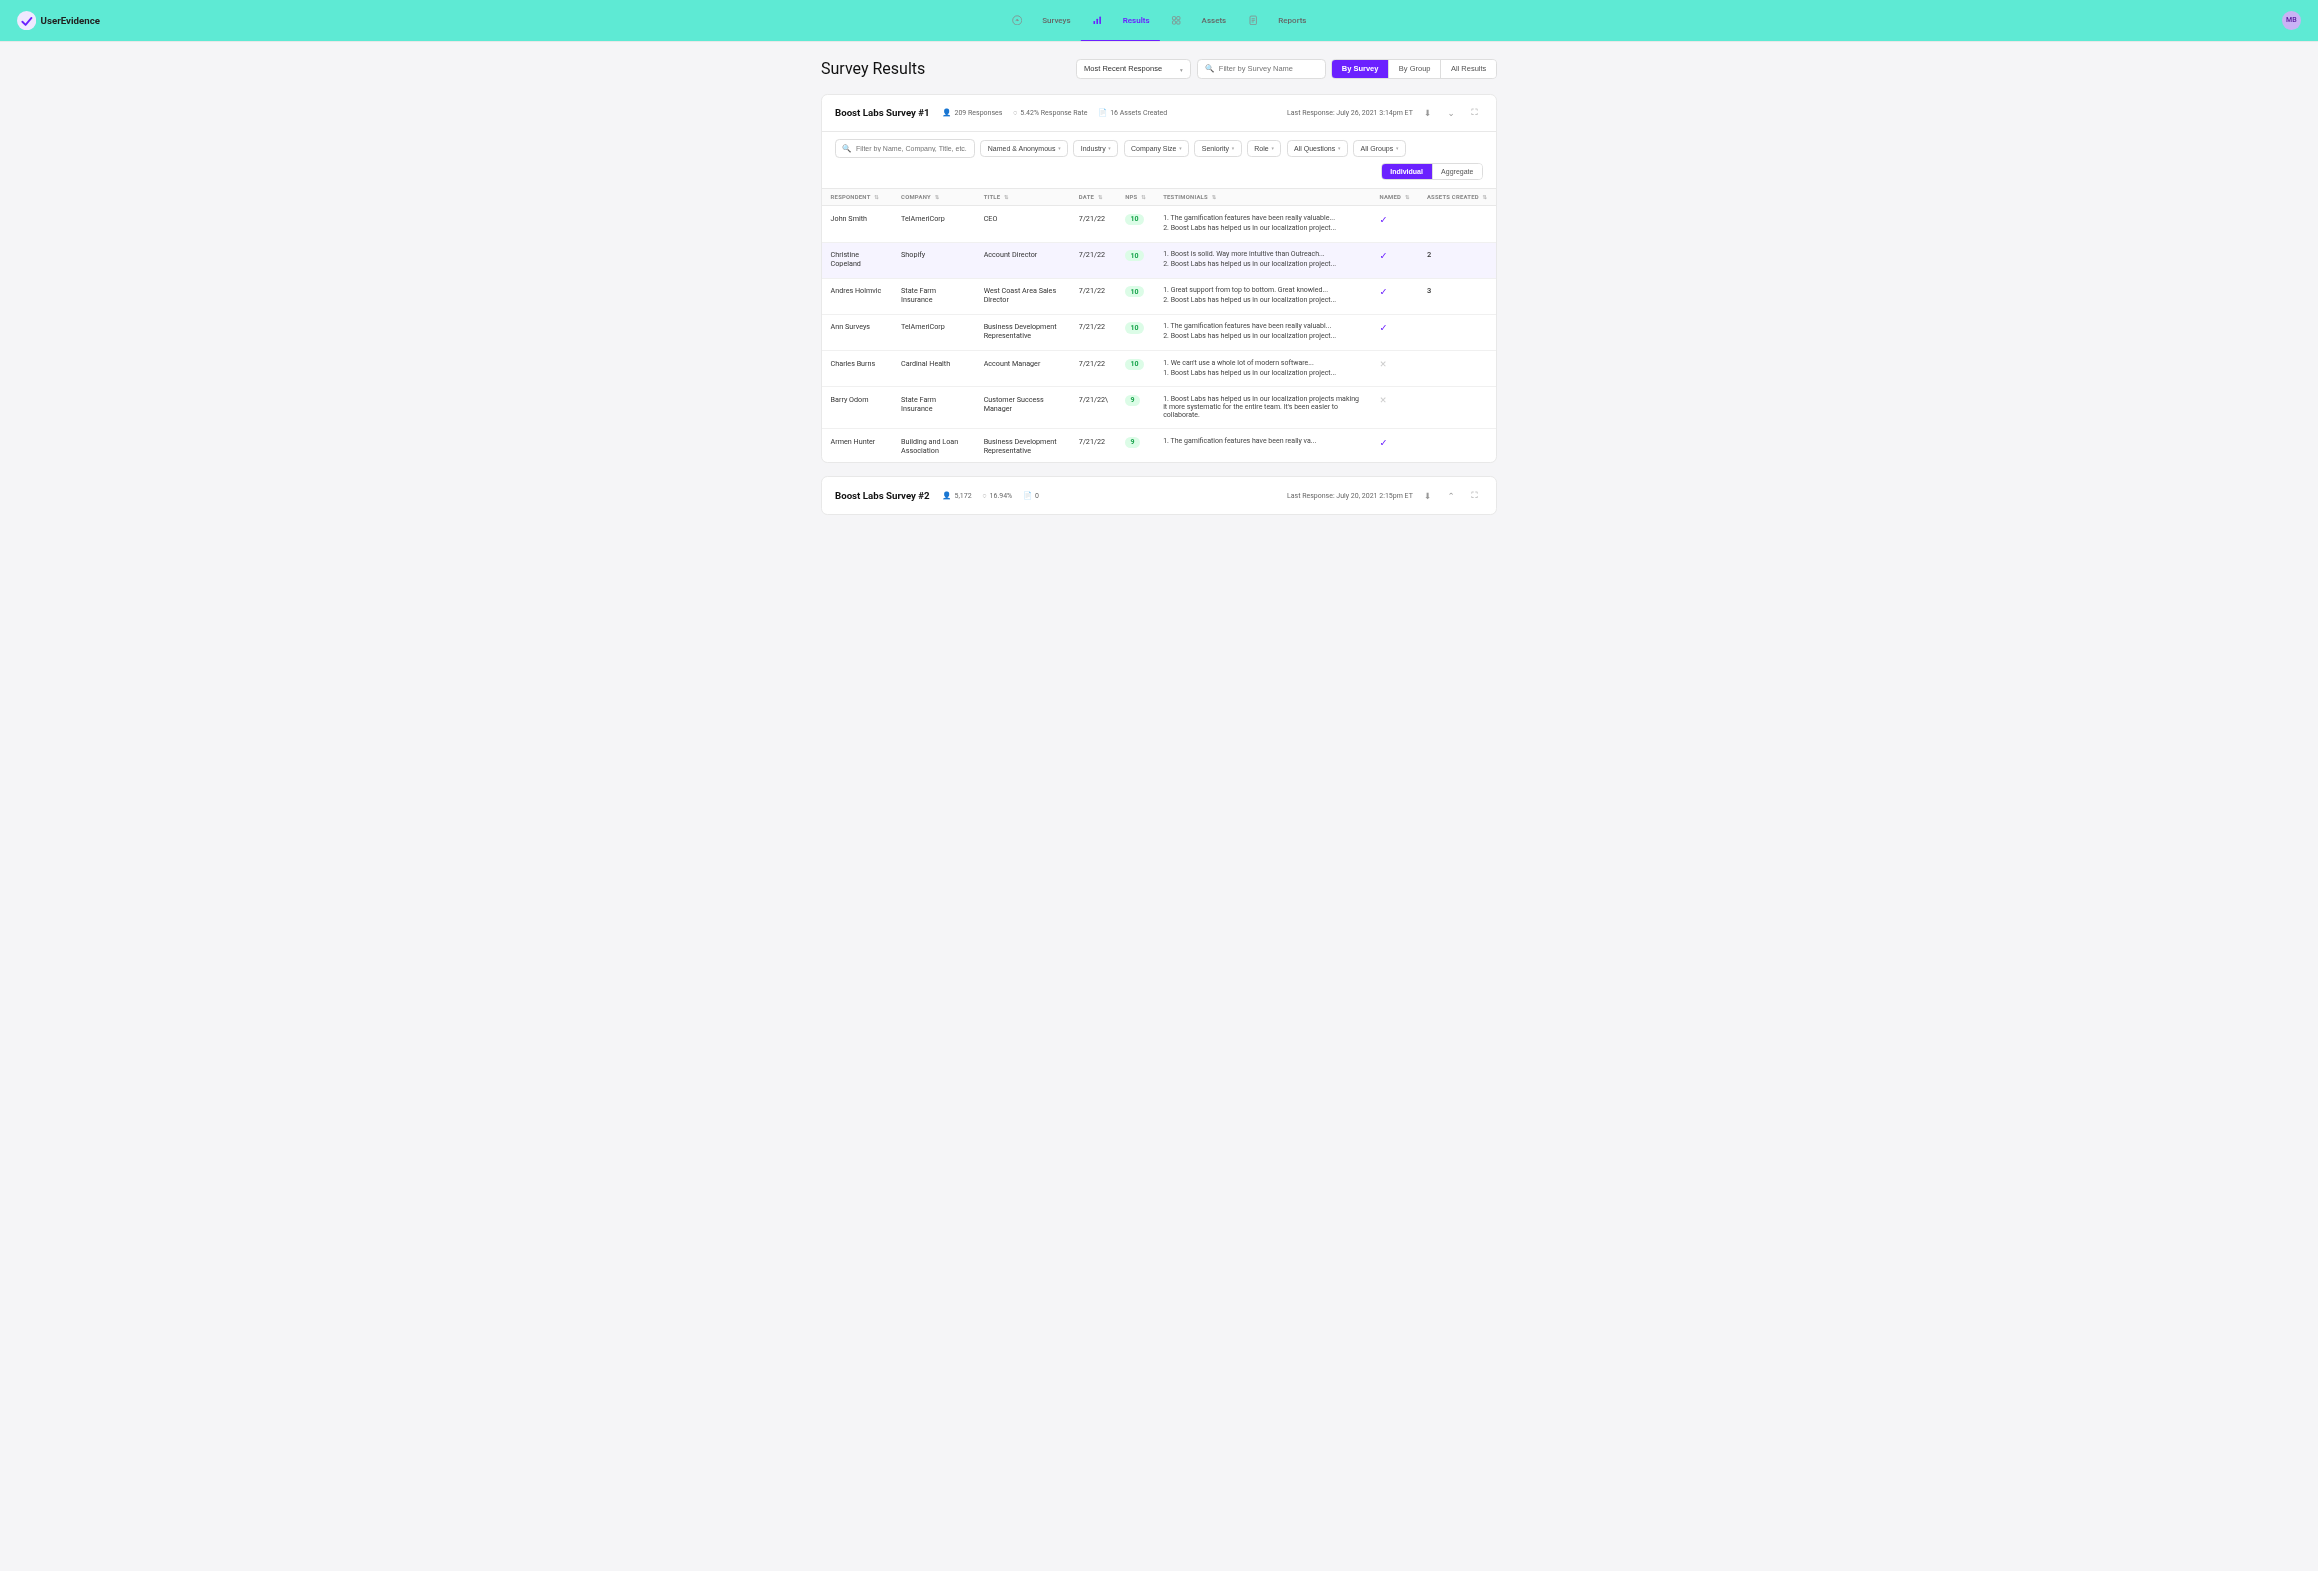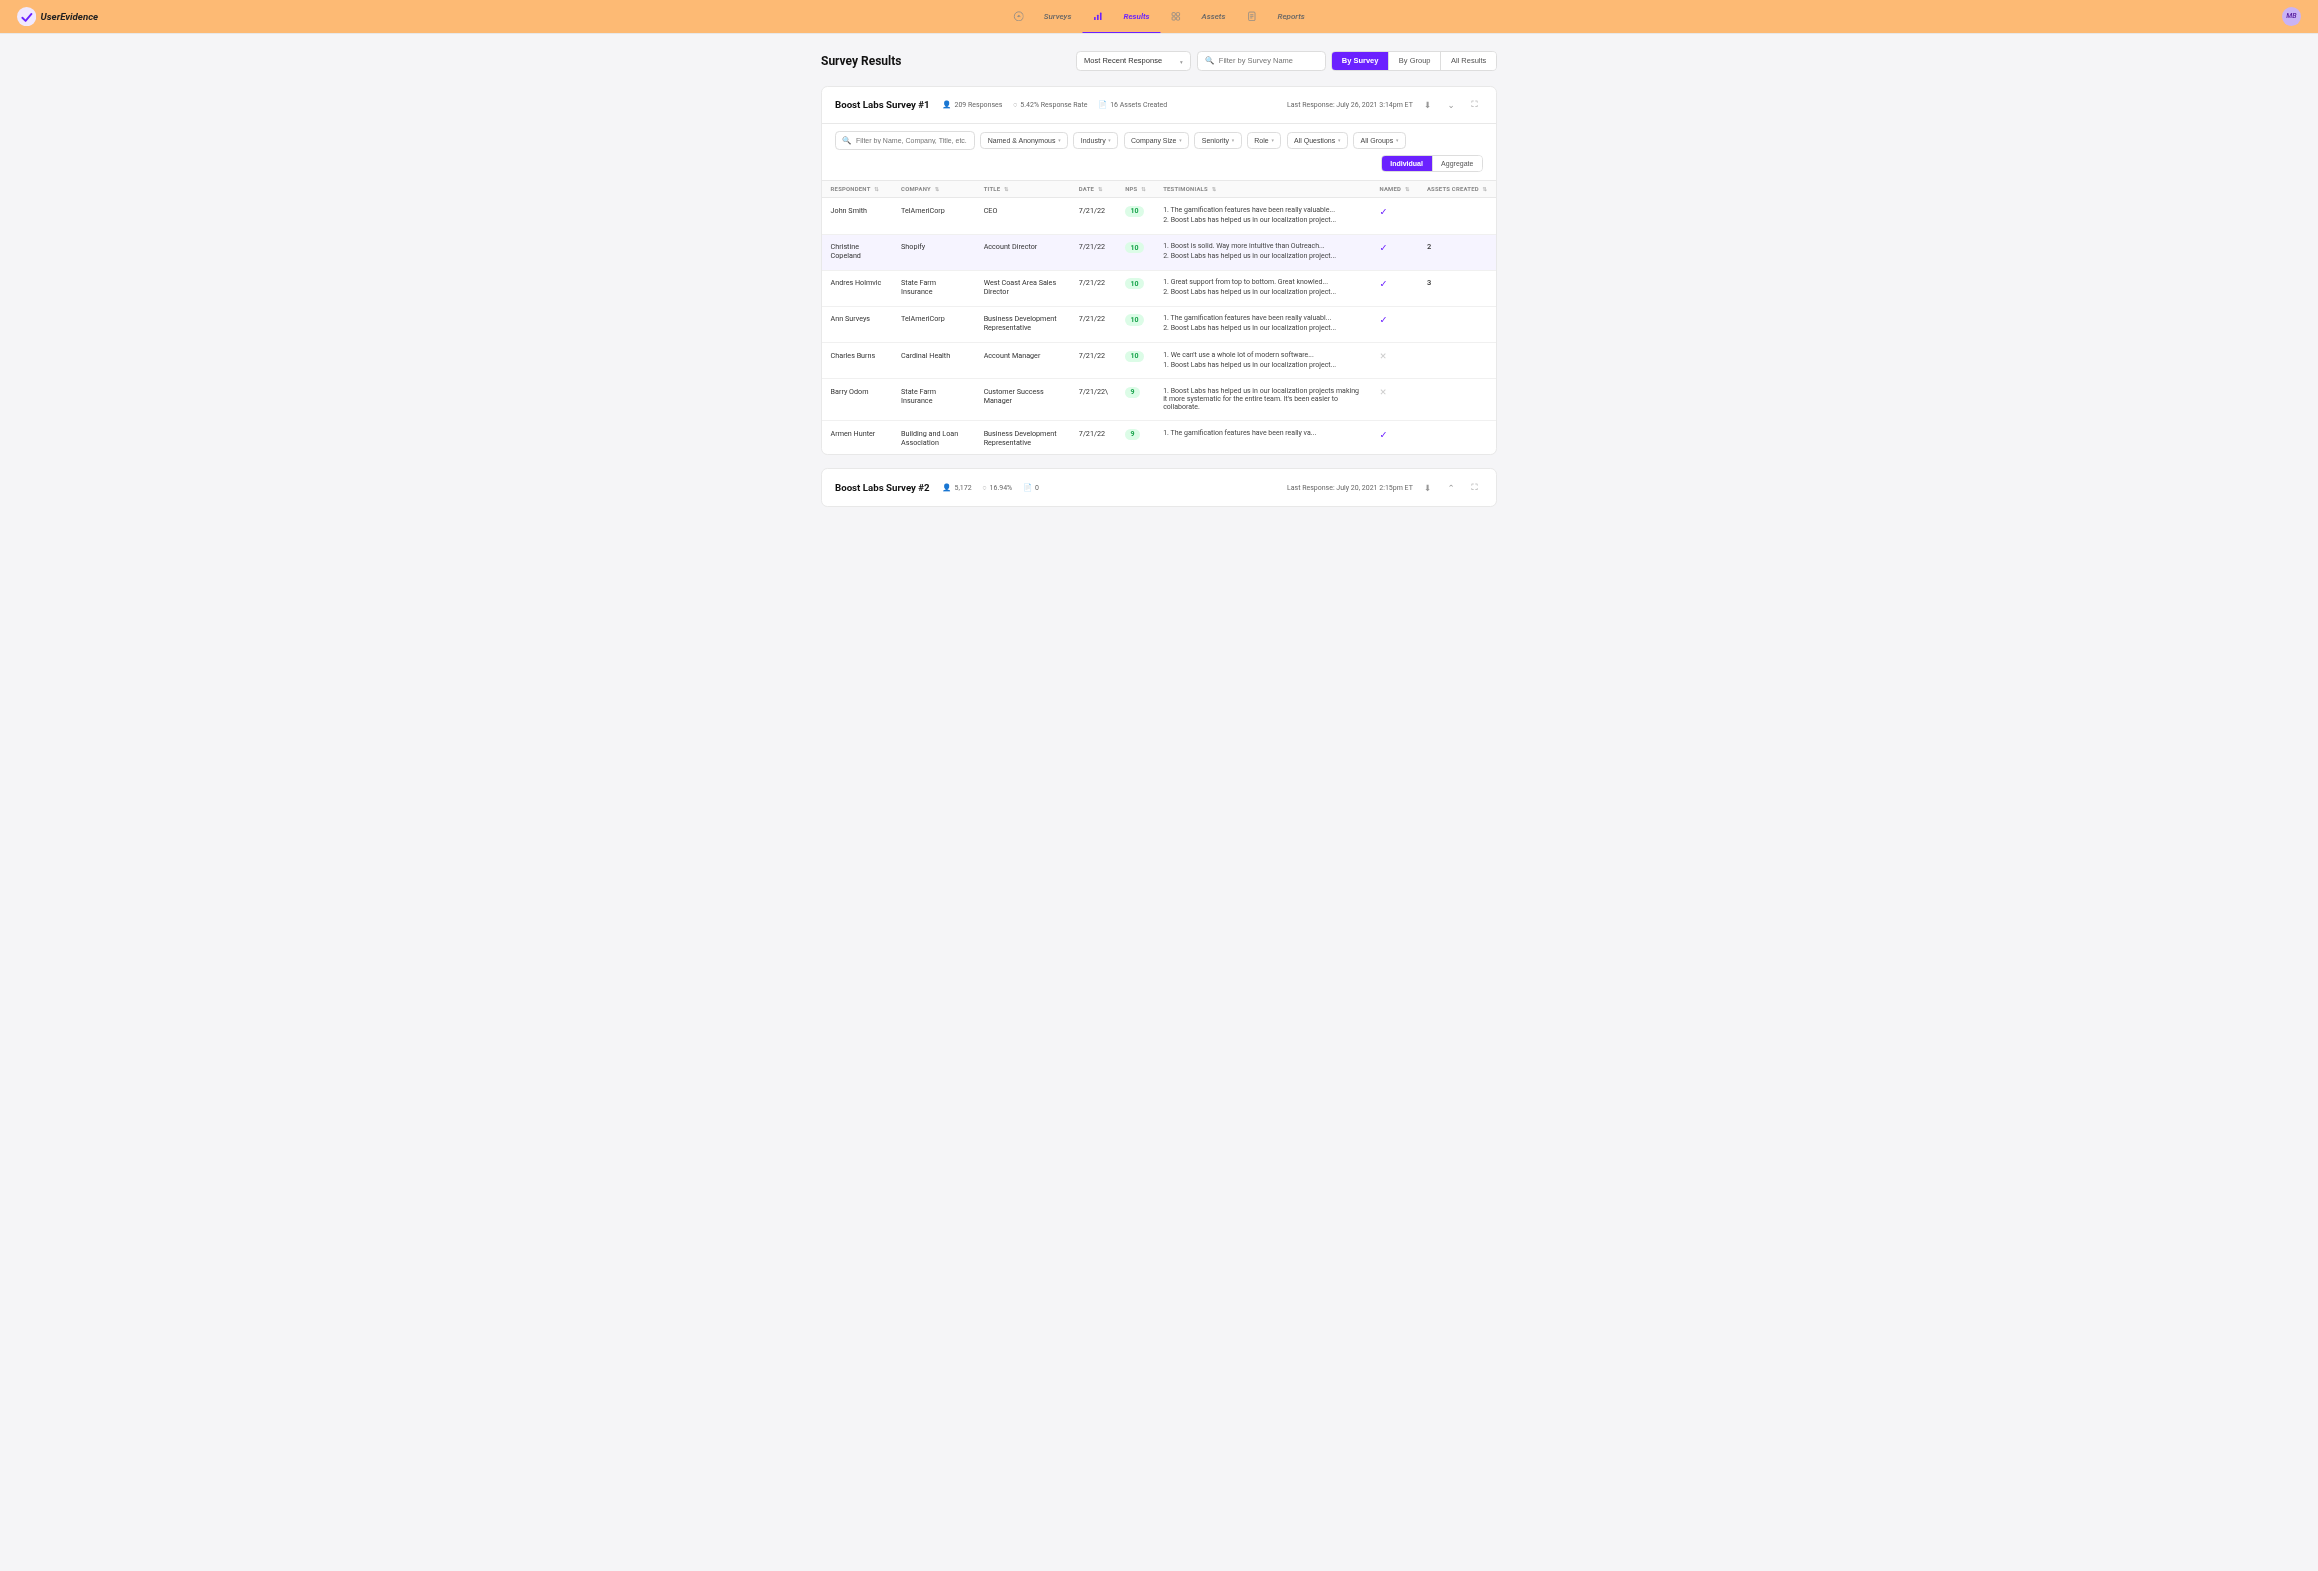--- a/index.html
+++ b/index.html
@@ -1,30 +1,30 @@
 <!DOCTYPE html>
 <html style="font-size:8.6px"><head>
   <meta charset="utf-8">
   <style>
     * { box-sizing: border-box; margin: 0; padding: 0; }
     body { font-family: -apple-system, BlinkMacSystemFont, 'Segoe UI', Roboto, sans-serif; background: #f5f5f7; color: #333; font-size: 7.5px; }
 
     
-    .nav { background: #fdba74; border-bottom: 0.5px solid #e8e8e8; display: flex; align-items: center; padding: 0 17px; height: 34px; position: relative; font-style: italic; }
+    .nav { background: #5eead4; border-bottom: 0.5px solid #e8e8e8; display: flex; align-items: center; padding: 0 17px; height: 42px; position: relative; }
     .nav-logo { display: flex; align-items: center; gap: 4.3px; font-weight: 700; font-size: 9.7px; color: #222; margin-right: auto; }
     .nav-logo-icon { width: 19.3px; height: 19.3px; }
     .nav-tabs { display: flex; align-items: center; gap: 0; position: absolute; left: 50%; transform: translateX(-50%); height: 100%; }
     .nav-tab { display: flex; align-items: center; gap: 20px; padding: 0 10.7px; height: 100%; color: #666; text-decoration: none; font-size: 8px; font-weight: 500; border-bottom: 1.6px solid transparent; cursor: pointer; }
     .nav-tab.active { color: #6b21ff; border-bottom: 1.6px solid #6b21ff; font-weight: 600; }
     .nav-avatar { width: 19.3px; height: 19.3px; border-radius: 50%; background: #c9b3f5; display: flex; align-items: center; justify-content: center; font-size: 7px; font-weight: 600; color: #5a1fa0; margin-left: auto; }
 
     
     .page { padding: 17px 21.5px; max-width: 719px; margin: 0 auto; }
     .page-header { display: flex; align-items: center; margin-bottom: 15px; gap: 8.6px; }
-    .page-title { font-size: 12px; font-weight: 700; color: #111; flex: 1; }
+    .page-title { font-size: 16px; font-weight: 400; color: #111; flex: 1; }
     .filter-bar { display: flex; align-items: center; gap: 5.4px; }
 
     
     .dropdown-btn { display: flex; align-items: flex-end; gap: 18px; border: 0.5px solid #ddd; border-radius: 4.3px; padding: 4.3px 7.5px; background: #fff; color: #333; font-size: 7.5px; cursor: pointer; white-space: nowrap; margin-left: 12px; }
     .dropdown-btn .chevron { font-size: 5.4px; color: #999; }
 
     
     .search-box { display: flex; align-items: center; gap: 4.3px; border: 0.5px solid #ddd; border-radius: 4.3px; padding: 4.3px 7.5px; background: #fff; min-width: 129px; }
     .search-box input { border: none; outline: none; font-size: 7.5px; color: #333; width: 100%; background: transparent; }
     .search-icon { color: #bbb; font-size: 7.5px; }

